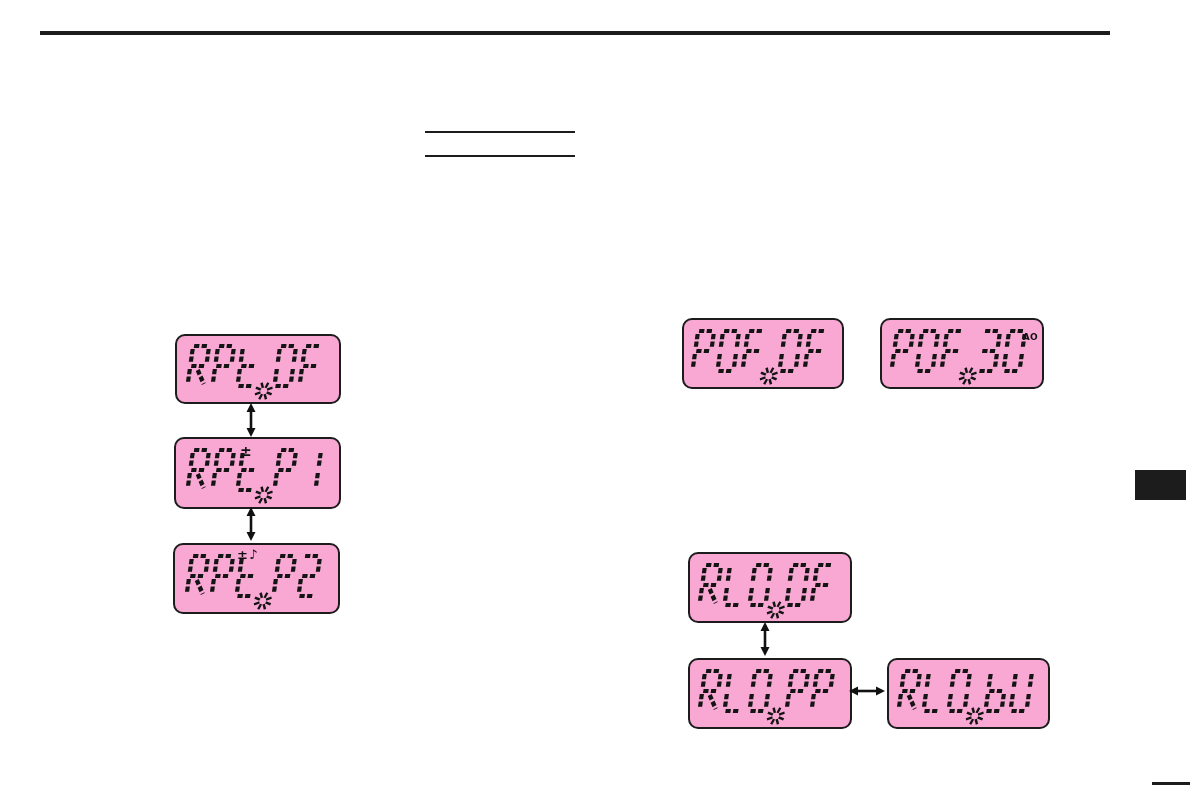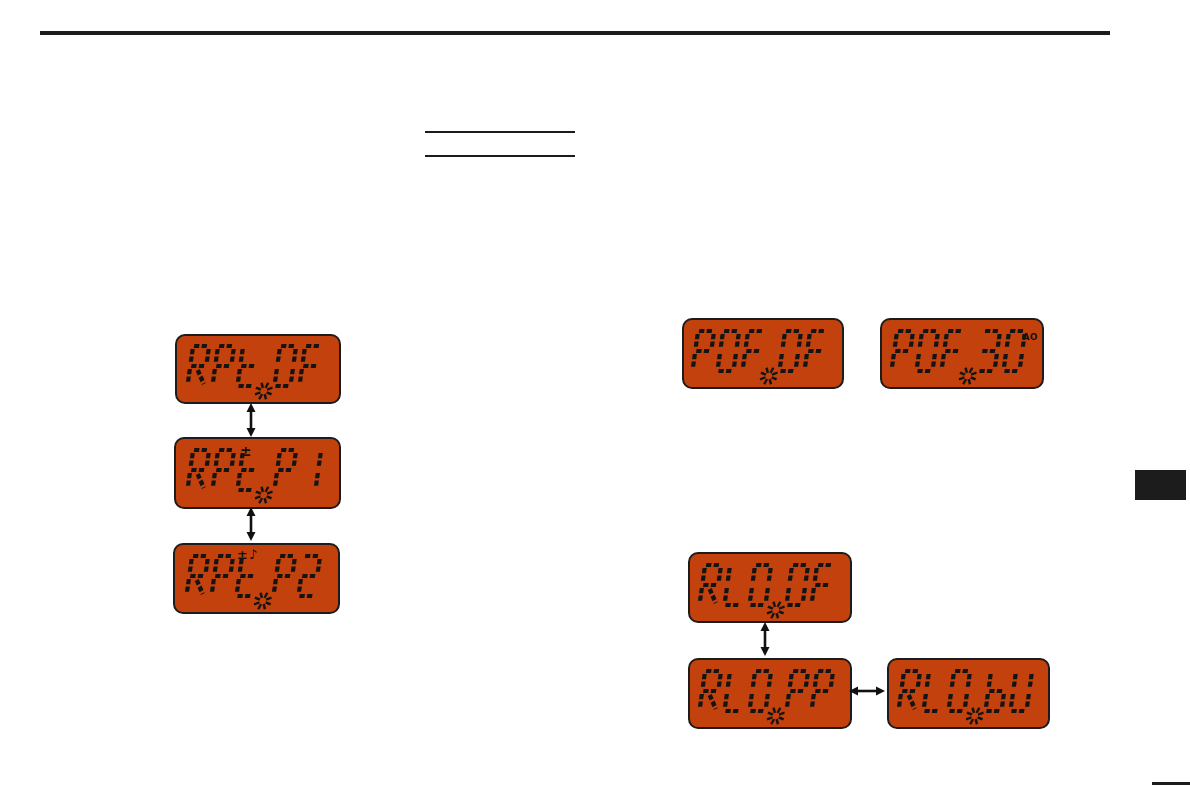--- a/index.html
+++ b/index.html
@@ -1,19 +1,19 @@
 <!DOCTYPE html>
 <html><head>
 <meta charset="utf-8">
 <style>
   html,body{margin:0;padding:0;background:#fff;}
   .page{position:relative;width:1190px;height:786px;background:#ffffff;overflow:hidden;
         font-family:"DejaVu Sans",sans-serif;color:#1c1c1c;}
   .rule{position:absolute;background:#1c1c1c;}
-  .lcd-box{position:absolute;background:#c2410c;border:2.5px solid #1c1c1c;border-radius:10px;}
+  .lcd-box{position:absolute;background:#f9a8d4;border:2.5px solid #1c1c1c;border-radius:10px;}
   .lcd-svg{position:absolute;left:50%;top:50%;transform:translate(-50%,-50%);}
   .ind{position:absolute;font-weight:bold;color:#111;line-height:1;}
   .ind-top{font-size:14px;letter-spacing:1px;}
   .ind-sup{font-size:9px;letter-spacing:0.3px;}
   .arrow{position:absolute;}
 </style>
 </head>
 <body>
 
 <div class="page">

